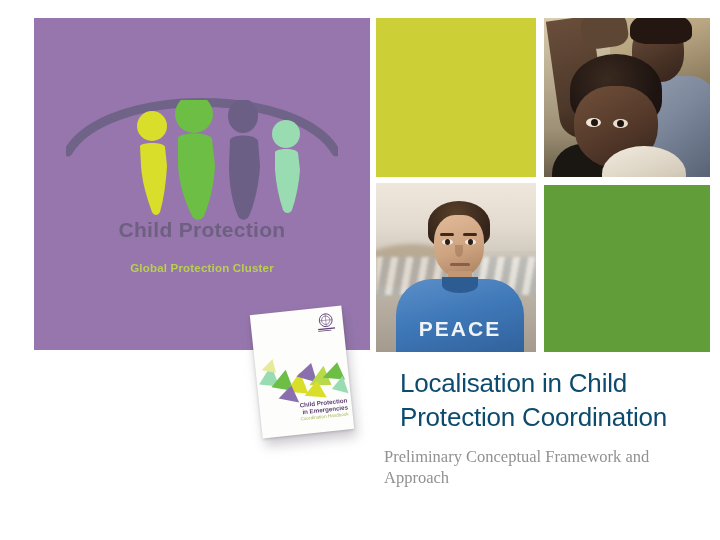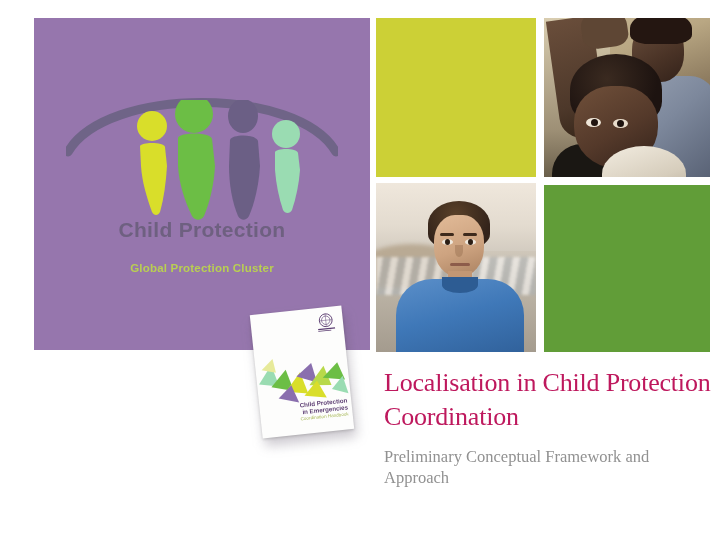--- a/index.html
+++ b/index.html
@@ -360,25 +360,26 @@
   }
 
   
   .text-block {
     position: absolute;
     left: 371px;
     top: 366px;
     width: 330px;
   }
   .deck-title {
-    font-family: Liberation Serif, serif;
+    font-family: Liberation Sans, sans-serif;
     font-size: 26px;
     line-height: 34px;
-    color: #be185d;
+    color: #0c4a6e;
     letter-spacing: -0.2px;
+    margin-left: 16px;
   }
   .deck-subtitle {
     margin-top: 12px;
     font-family: "Liberation Serif", serif;
     font-size: 16.5px;
     line-height: 21px;
     color: #919191;
   }
 </style>
 </head>
@@ -459,20 +460,21 @@
     <div class="ph-layer p2-eyebrow-r"></div>
     <div class="ph-layer p2-eye-l"></div>
     <div class="ph-layer p2-eye-l-p"></div>
     <div class="ph-layer p2-eye-r"></div>
     <div class="ph-layer p2-eye-r-p"></div>
     <div class="ph-layer p2-nose"></div>
     <div class="ph-layer p2-mouth"></div>
     <div class="ph-layer p2-neck"></div>
     <div class="ph-layer p2-shirt"></div>
     <div class="ph-layer p2-collar"></div>
+    <div class="ph-layer p2-peace">PEACE</div>
   </div>
 
   <div class="booklet">
     <div class="booklet-shadow"></div>
     <div class="booklet-page">
 
       <svg class="booklet-seal" viewBox="0 0 22 20">
         <circle cx="11" cy="8" r="6.4" fill="none" stroke="#5d3f73" stroke-width="0.9"></circle>
         <circle cx="11" cy="8" r="4.2" fill="none" stroke="#5d3f73" stroke-width="0.6"></circle>
         <path d="M4.6 8 H 17.4 M11 1.6 V 14.4" stroke="#5d3f73" stroke-width="0.45"></path>

